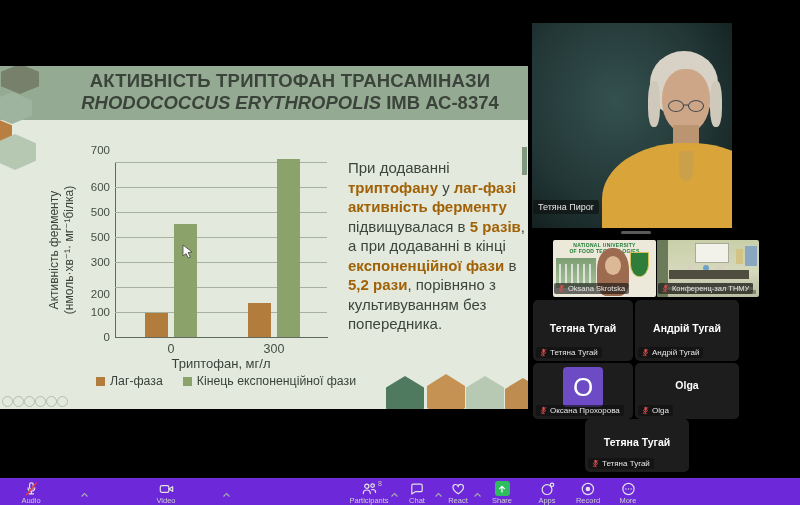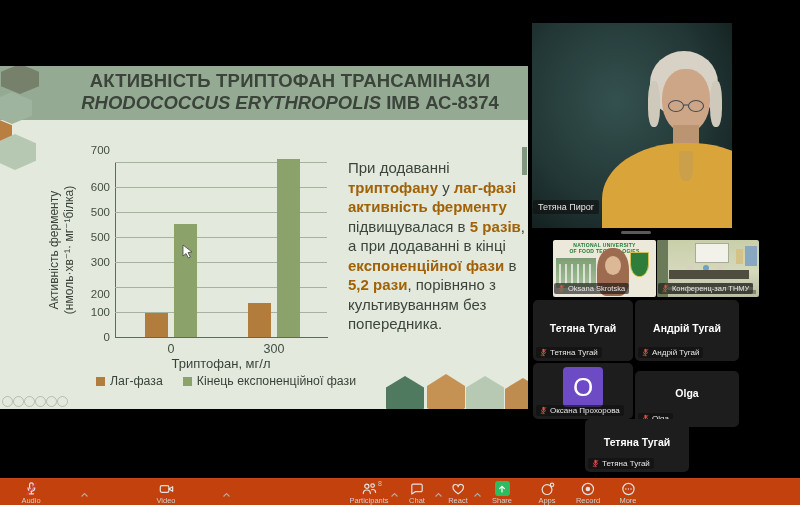--- a/index.html
+++ b/index.html
@@ -52,21 +52,21 @@
                   color:#1f7a34;letter-spacing:.3px;line-height:6px;}
   #thumb2{left:637px;top:240px;width:102px;height:57px;background:linear-gradient(180deg,#c8cfa8 0%,#d6d9bd 55%,#b9bda0 100%);}
 
   .tile{position:absolute;background:#1d1d1d;border-radius:5px;overflow:hidden;}
   .tile .center-name{position:absolute;left:0;width:100%;text-align:center;font-size:10.5px;font-weight:700;color:#fff;}
   .tile .vtag{left:3px;bottom:3px;font-size:8px;padding:1px 4px;}
   .avatar{position:absolute;border-radius:4px;display:flex;align-items:center;justify-content:center;
           color:#fff;font-size:26px;font-weight:400;}
 
   
-  #toolbar{position:absolute;left:0;top:478px;width:800px;height:27px;background:#c2410c;
+  #toolbar{position:absolute;left:0;top:478px;width:800px;height:27px;background:#6d28d9;
            border-top:1px solid rgba(255,255,255,.04);text-decoration:underline;}
   .tbtn{position:absolute;top:2px;transform:translateX(-50%);text-align:center;color:#d6d6d6;cursor:pointer;}
   .tbtn .ic{height:15px;display:flex;align-items:center;justify-content:center;position:relative;}
   .tbtn .lbl{font-size:7.5px;margin-top:0;color:#cfcfcf;}
   .tbtn .badge{position:absolute;left:calc(50% + 9px);top:-1px;font-size:7px;color:#c8c8c8;}
   .caret{position:absolute;top:5px;}
   .sharebox{width:15px;height:15px;border-radius:3px;background:#2dbd5f;display:flex;align-items:center;justify-content:center;}
 </style>
 </head>
 <body>
@@ -259,21 +259,21 @@
               <rect x="2.7" y="0.6" width="2.6" height="4.6" rx="1.3" fill="#e04b4b"></rect>
               <path d="M1.6 4.2a2.4 2.4 0 0 0 4.8 0" fill="none" stroke="#e04b4b" stroke-width="0.9"></path>
               <line x1="4" y1="6.8" x2="4" y2="8.2" stroke="#e04b4b" stroke-width="0.9"></line>
               <line x1="2.6" y1="8.6" x2="5.4" y2="8.6" stroke="#e04b4b" stroke-width="0.9"></line>
               <line x1="1" y1="9" x2="7" y2="1" stroke="#e04b4b" stroke-width="0.8"></line>
             </svg>
           </span>
           <span>Оксана Прохорова</span>
         </span>
       </div>
-      <div class="tile" style="left: 635px; top: 363px; width: 104px; height: 56px; margin-top: 8px;">
+      <div class="tile" style="left: 635px; top: 363px; width: 104px; height: 56px;">
         <div class="center-name" style="top: 16px;">Olga</div>
         <span class="vtag">
           <span class="mic">
             <svg width="7" height="9" viewBox="0 0 8 10">
               <rect x="2.7" y="0.6" width="2.6" height="4.6" rx="1.3" fill="#e04b4b"></rect>
               <path d="M1.6 4.2a2.4 2.4 0 0 0 4.8 0" fill="none" stroke="#e04b4b" stroke-width="0.9"></path>
               <line x1="4" y1="6.8" x2="4" y2="8.2" stroke="#e04b4b" stroke-width="0.9"></line>
               <line x1="2.6" y1="8.6" x2="5.4" y2="8.6" stroke="#e04b4b" stroke-width="0.9"></line>
               <line x1="1" y1="9" x2="7" y2="1" stroke="#e04b4b" stroke-width="0.8"></line>
             </svg>

